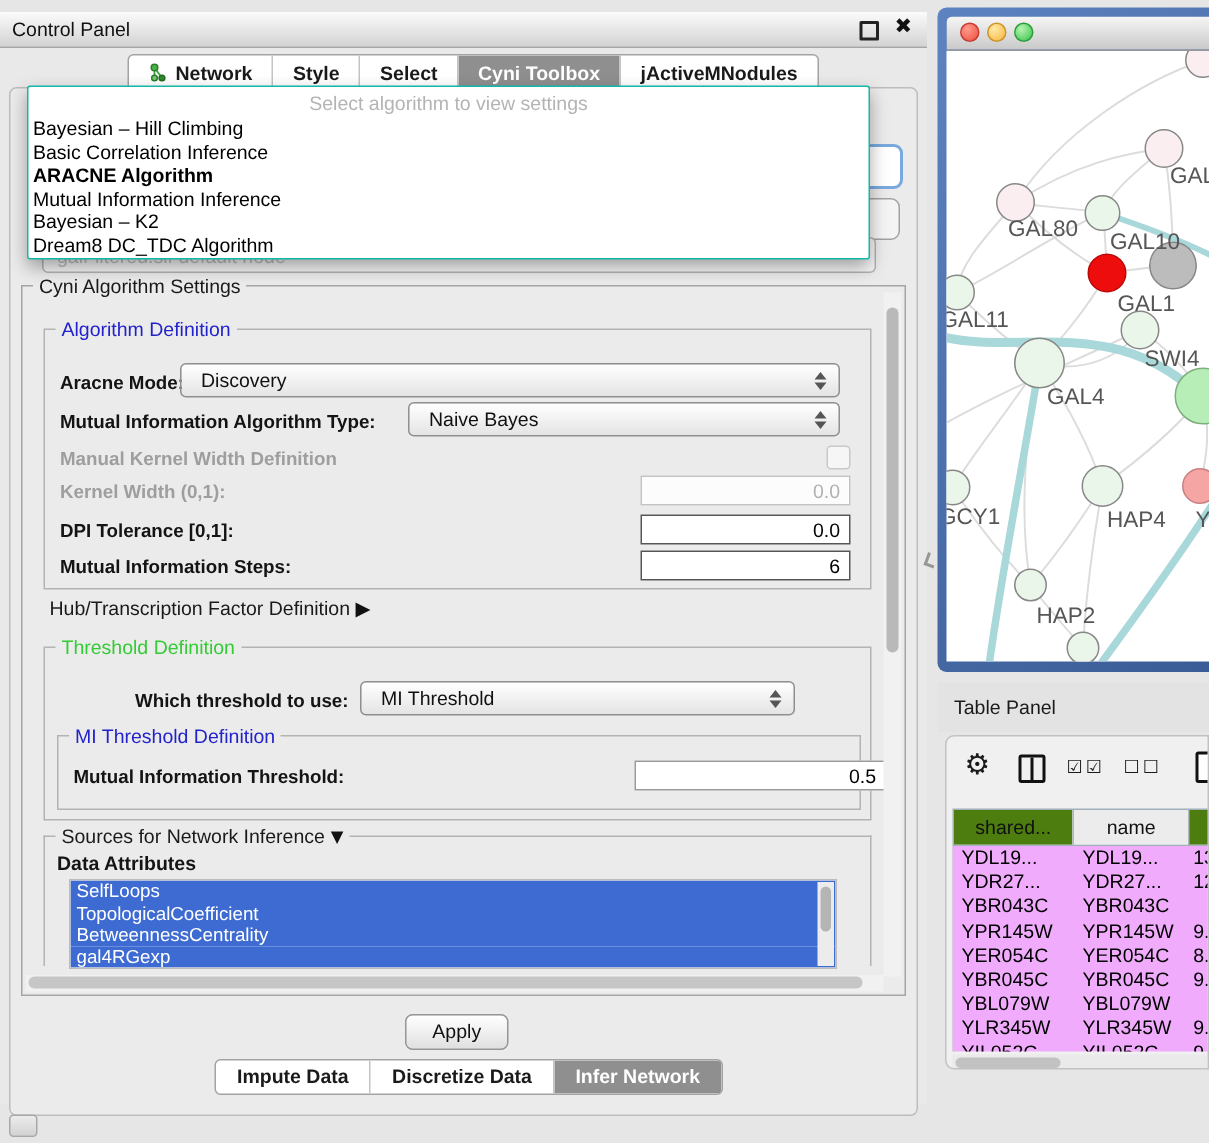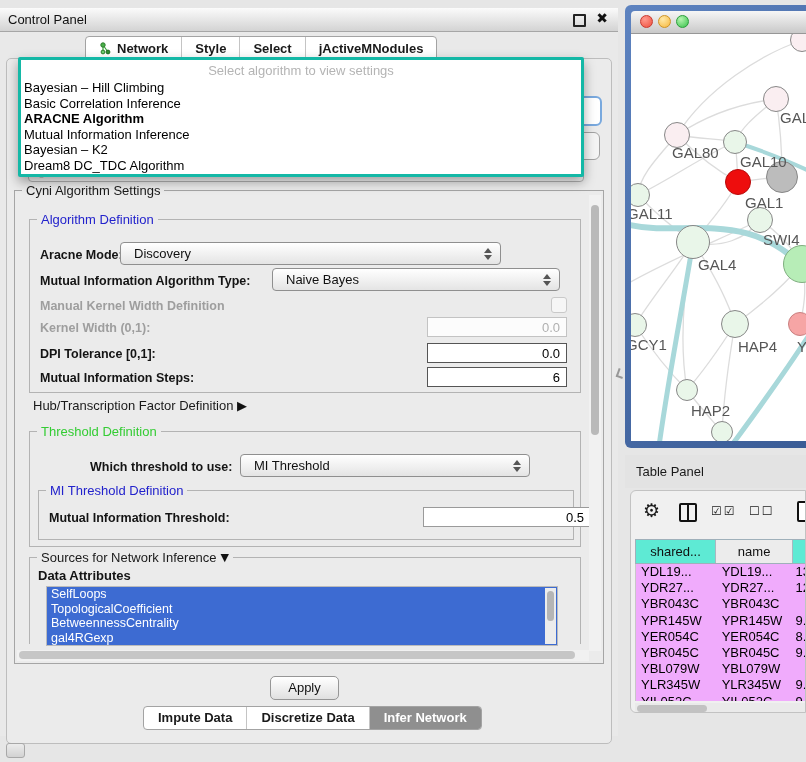--- a/index.html
+++ b/index.html
@@ -15,21 +15,21 @@
   .cp-body{position:absolute;left:6px;top:50px;width:604px;height:684px;border:1px solid #bdbdbd;
     border-radius:5px;background:#ebebeb;}
   
   .tabbar{position:absolute;left:85px;top:28px;height:23px;display:flex;background:#fff;
     border:1px solid #a3a3a3;border-radius:4px;overflow:hidden;z-index:5;}
   .tab{font-size:13px;font-weight:700;color:#1a1a1a;line-height:23px;padding:0 13px;border-left:1px solid #c4c4c4;
     display:flex;align-items:center;gap:5px;white-space:nowrap;}
   .tab:first-child{border-left:none;}
   .tab.sel{background:#8f8f8f;color:#fff;}
   
-  .popup{position:absolute;left:18px;top:49px;width:560px;height:114px;background:#fff;border:3px solid #14b8a6;
+  .popup{position:absolute;left:18px;top:49px;width:560px;height:114px;background:#fff;border:1px solid #14b8a6;
     border-radius:2px;box-shadow:0 5px 12px rgba(0,0,0,.35);z-index:40;}
   .popup-prompt{text-align:center;color:#b4b4b4;font-size:13px;padding-top:3px;height:17px;}
   .popup-item{font-size:13px;color:#000;line-height:15.5px;padding-left:3px;white-space:nowrap;}
   .popup-item.boldsel{font-weight:700;}
   
   .frag-focus{position:absolute;left:540px;top:88px;width:58px;height:26px;border:2px solid #79a9de;border-radius:6px;background:#fff;z-index:2;}
   .frag-round{position:absolute;left:556px;top:124px;width:42px;height:26px;border:1px solid #a2a2a2;border-radius:6px;background:#f4f4f4;z-index:2;}
   .frag-netcombo{position:absolute;left:28px;top:150px;width:556px;height:24px;border:1px solid #b2b2b2;border-radius:4px;
     background:#f6f6f6;color:#bdbdbd;font-size:13px;line-height:23px;padding-left:9px;z-index:2;box-sizing:border-box;}
   
@@ -95,21 +95,21 @@
   .tp-icon{position:absolute;color:#1a1a1a;}
   .gear{left:12px;top:8px;font-size:19px;font-family:"DejaVu Sans",sans-serif;}
   .splitcols{left:48px;top:12px;width:14px;height:15px;border:2px solid #111;border-radius:2px;}
   .splitcols div{position:absolute;left:6px;top:0;width:2px;height:15px;background:#111;}
   .chkpair{left:80px;top:13px;font-size:12px;font-family:"DejaVu Sans",sans-serif;letter-spacing:2px;}
   .docpartial{left:166px;top:10px;width:13px;height:17px;border:2px solid #111;border-radius:2px;background:#fff;}
   .tp-table{position:absolute;left:4px;top:48px;width:172px;}
   .tp-hrow{display:flex;height:25px;border:1px solid #9fb0ba;box-sizing:border-box;}
   .tp-hcell{font-size:13px;color:#111;text-align:center;line-height:23px;border-left:1px solid #aab8c0;box-sizing:border-box;}
   .tp-hcell:first-child{border-left:none;}
-  .hc-blue{background:#5eead4;}
+  .hc-blue{background:#4d7c0f;}
   .hc-gray{background:#ececec;}
   .tp-rows{height:137px;overflow:hidden;background:#f0abfc;border-left:1px solid #c8c8c8;}
   .tp-row{display:flex;height:16.2px;font-size:13px;color:#000;}
   .tp-cell{white-space:nowrap;overflow:hidden;}
   .c1{width:78px;padding-left:5px;}
   .c2{width:75px;padding-left:6px;}
   .c3{width:12px;padding-left:2px;}
   .tp-hscroll{position:absolute;left:4px;top:212px;width:170px;height:11px;background:#eaeaea;}
   .tp-hthumb{position:absolute;left:2px;top:2px;width:70px;height:7px;background:#c2c2c2;border-radius:4px;}
   
@@ -141,20 +141,23 @@
           <circle cx="9" cy="10" r="1.9" fill="#2f8f2f" stroke="#226a22"></circle>
         </svg>
         <span>Network</span>
       </div>
       <div class="tab">
         <span>Style</span>
       </div>
       <div class="tab">
         <span>Select</span>
       </div>
+      <div class="tab sel">
+        <span>Cyni Toolbox</span>
+      </div>
       <div class="tab">
         <span>jActiveMNodules</span>
       </div>
     </div>
 
     <div class="frag-focus"></div>
     <div class="frag-round"></div>
     <div class="frag-netcombo">
       <span>galFiltered.sif default node</span>
     </div>
@@ -168,21 +171,21 @@
       <div class="popup-item">Bayesian – K2</div>
       <div class="popup-item">Dream8 DC_TDC Algorithm</div>
     </div>
 
     <div class="settings">
       <span class="gtitle">Cyni Algorithm Settings</span>
 
       <div class="grp" style="left:14px;top:28px;width:550px;height:172px;">
         <span class="gtitle blue">Algorithm Definition</span>
         <span class="lbl" style="left:10px;top:28px;">Aracne Mode:</span>
-        <div class="combo" style="left:90px;top:22px;width:381px;">
+        <div class="combo" style="left:90px;top:22px;width:440px;">
           <span>Discovery</span>
           <span class="spin"></span>
         </div>
         <span class="lbl" style="left:10px;top:54px;">Mutual Information Algorithm Type:</span>
         <div class="combo" style="left:242px;top:48px;width:288px;">
           <span>Naive Bayes</span>
           <span class="spin"></span>
         </div>
         <span class="lbl dis" style="left:10px;top:79px;">Manual Kernel Width Definition</span>
         <span class="chk" style="left:521px;top:77px;"></span>

